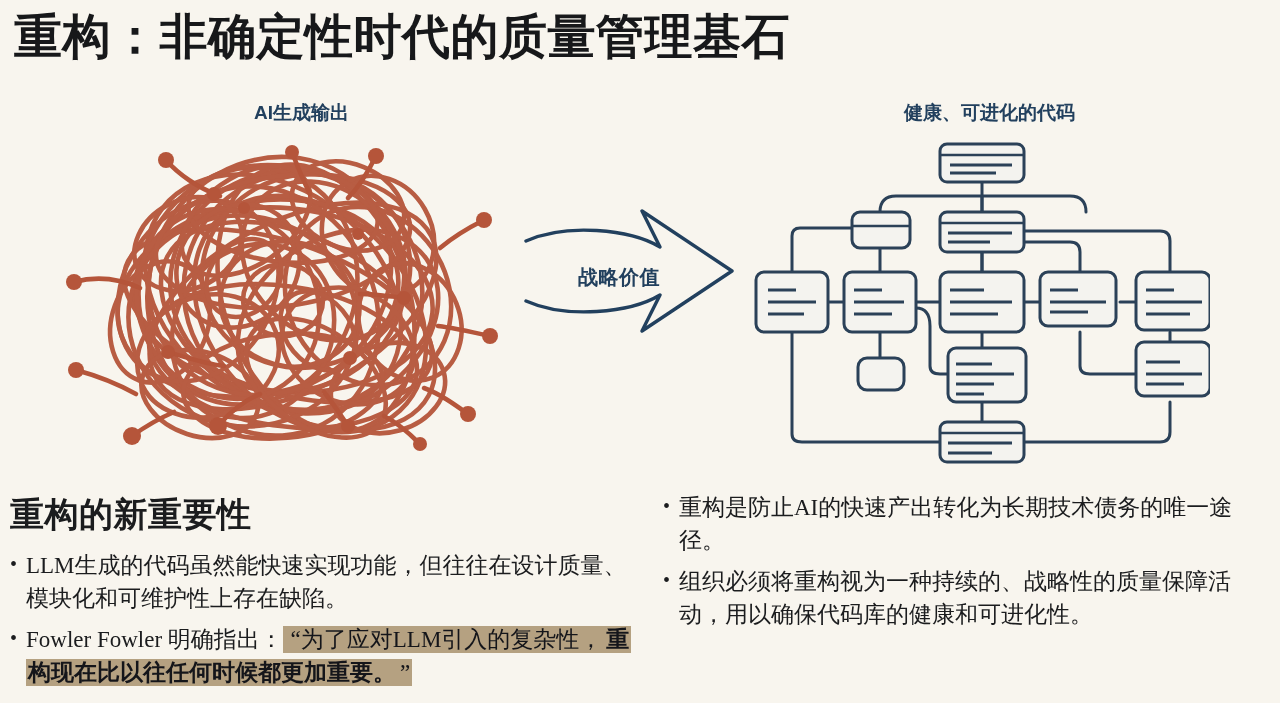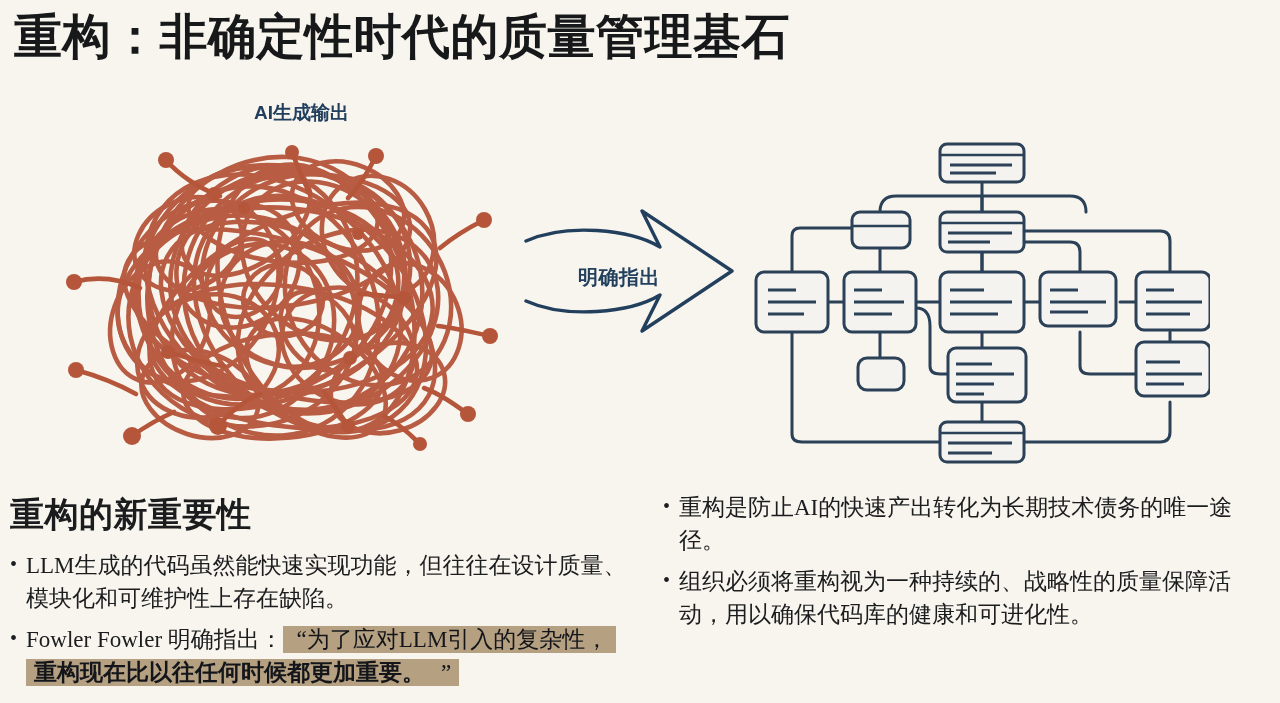--- a/index.html
+++ b/index.html
@@ -62,33 +62,34 @@
   .bullet .dot{
     flex:0 0 auto;width:16px;
     font-size:20px;line-height:1.42;color:#1b1c1e;
   }
   .bullet .txt{flex:1 1 auto;}
 
   .hl{
     background:#b5a181;
     box-decoration-break:clone;
     -webkit-box-decoration-break:clone;
-    padding:1px 8px;
+    padding:1px 2px;
     color:#14151a;
   }
   .hl.strong{font-weight:bold;}
 </style>
 </head>
 <body>
 
 <div class="slide">
 
   <div class="title">重构：非确定性时代的质量管理基石</div>
 
   <div class="caption left">AI生成输出</div>
+  <div class="caption right">健康、可进化的代码</div>
 
   <div class="fig tangle">
     <svg viewBox="0 0 470 348" xmlns="http://www.w3.org/2000/svg">
       <g id="tangle-strokes" fill="none" stroke="#b5553a" stroke-width="4.6" stroke-linecap="round" opacity="0.95">
         <ellipse cx="235" cy="174" rx="150" ry="92" transform="rotate(5 235 174)"></ellipse>
         <ellipse cx="225" cy="168" rx="140" ry="105" transform="rotate(38 225 168)"></ellipse>
         <ellipse cx="245" cy="180" rx="155" ry="85" transform="rotate(-27 245 180)"></ellipse>
         <ellipse cx="215" cy="185" rx="128" ry="112" transform="rotate(62 215 185)"></ellipse>
         <ellipse cx="255" cy="165" rx="118" ry="120" transform="rotate(-55 255 165)"></ellipse>
         <ellipse cx="230" cy="190" rx="160" ry="75" transform="rotate(18 230 190)"></ellipse>
@@ -166,21 +167,21 @@
       </g>
     </svg>
   </div>
 
   <div class="fig arrow">
     <svg viewBox="0 0 220 150" xmlns="http://www.w3.org/2000/svg">
       <path d="M6 46 C 46 28, 110 34, 140 52 L 122 16 L 212 76 L 122 136 L 140 100
                C 110 118, 46 124, 6 106" fill="none" stroke="#22405e" stroke-width="3.4" stroke-linejoin="round" stroke-linecap="round"></path>
     </svg>
   </div>
-  <div class="arrow-label">明确指出</div>
+  <div class="arrow-label">战略价值</div>
 
   <div class="fig flow">
     <svg viewBox="0 0 470 345" xmlns="http://www.w3.org/2000/svg">
       <g id="flow-connectors" fill="none" stroke="#2b4158" stroke-width="3" stroke-linecap="round">
 
         <path d="M242 52 L242 82"></path>
         <path d="M140 82 Q140 66 156 66 L330 66 Q346 66 346 82"></path>
         <path d="M242 66 L242 82"></path>
 
         <path d="M140 118 L140 142"></path>

